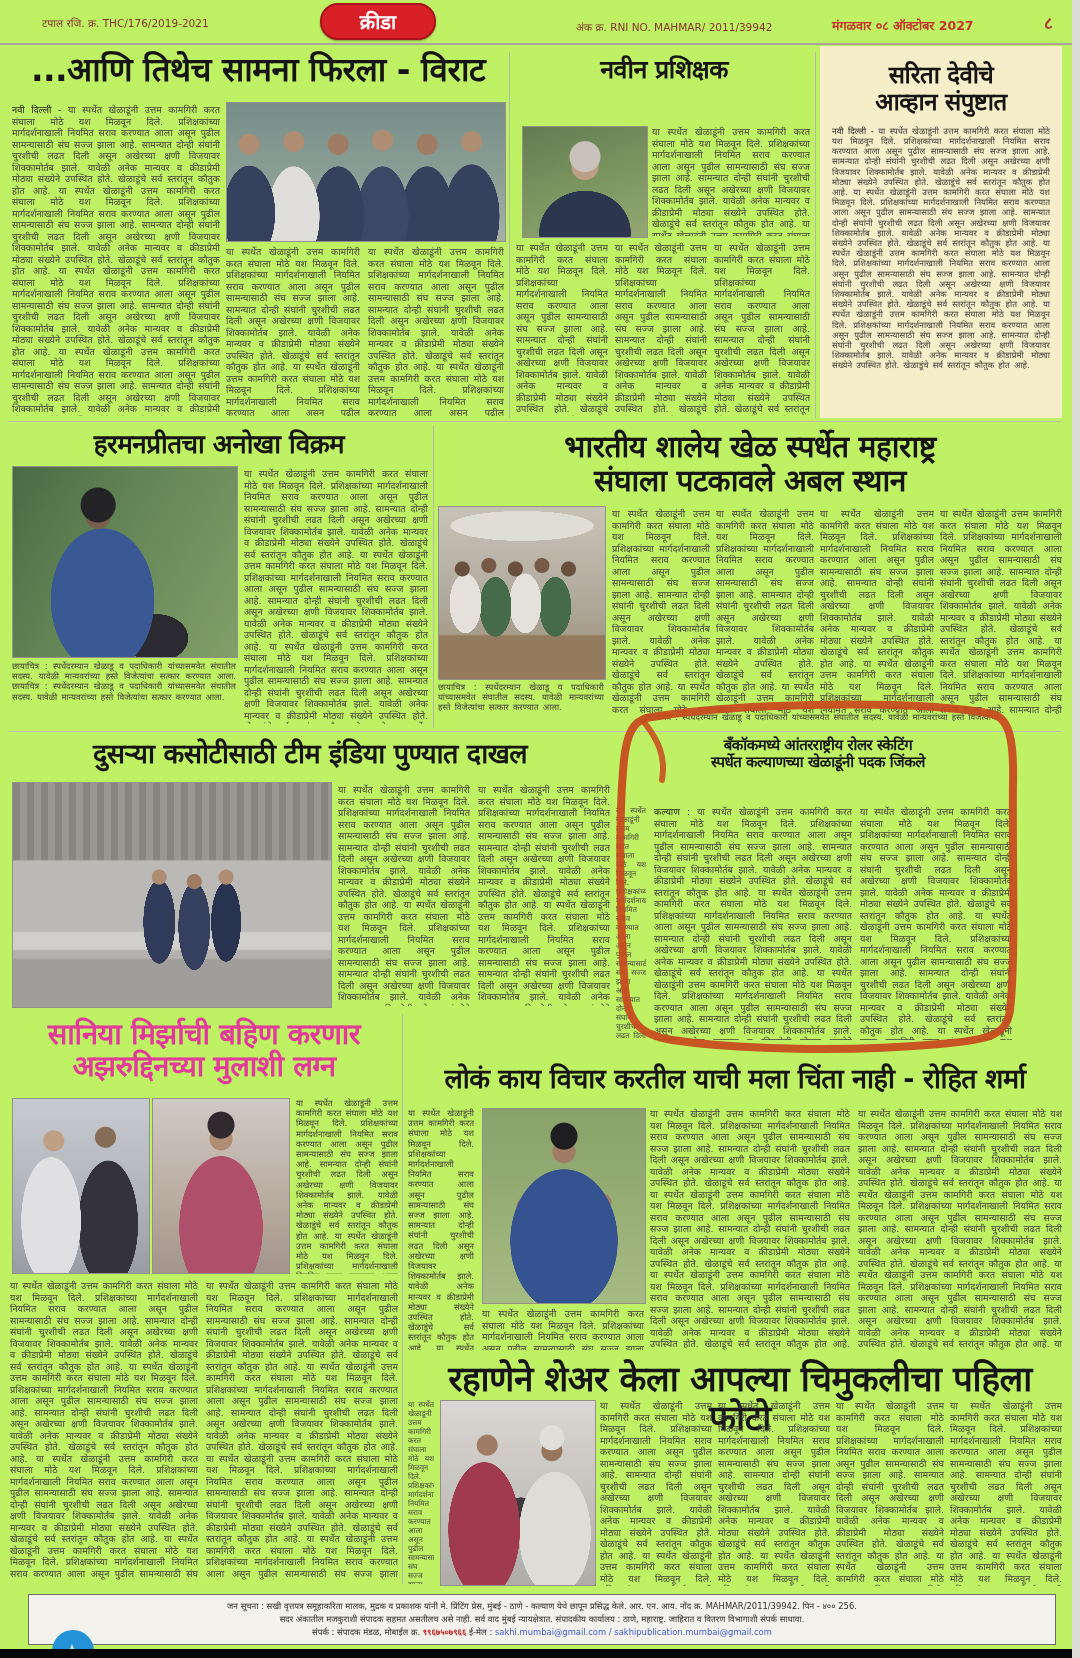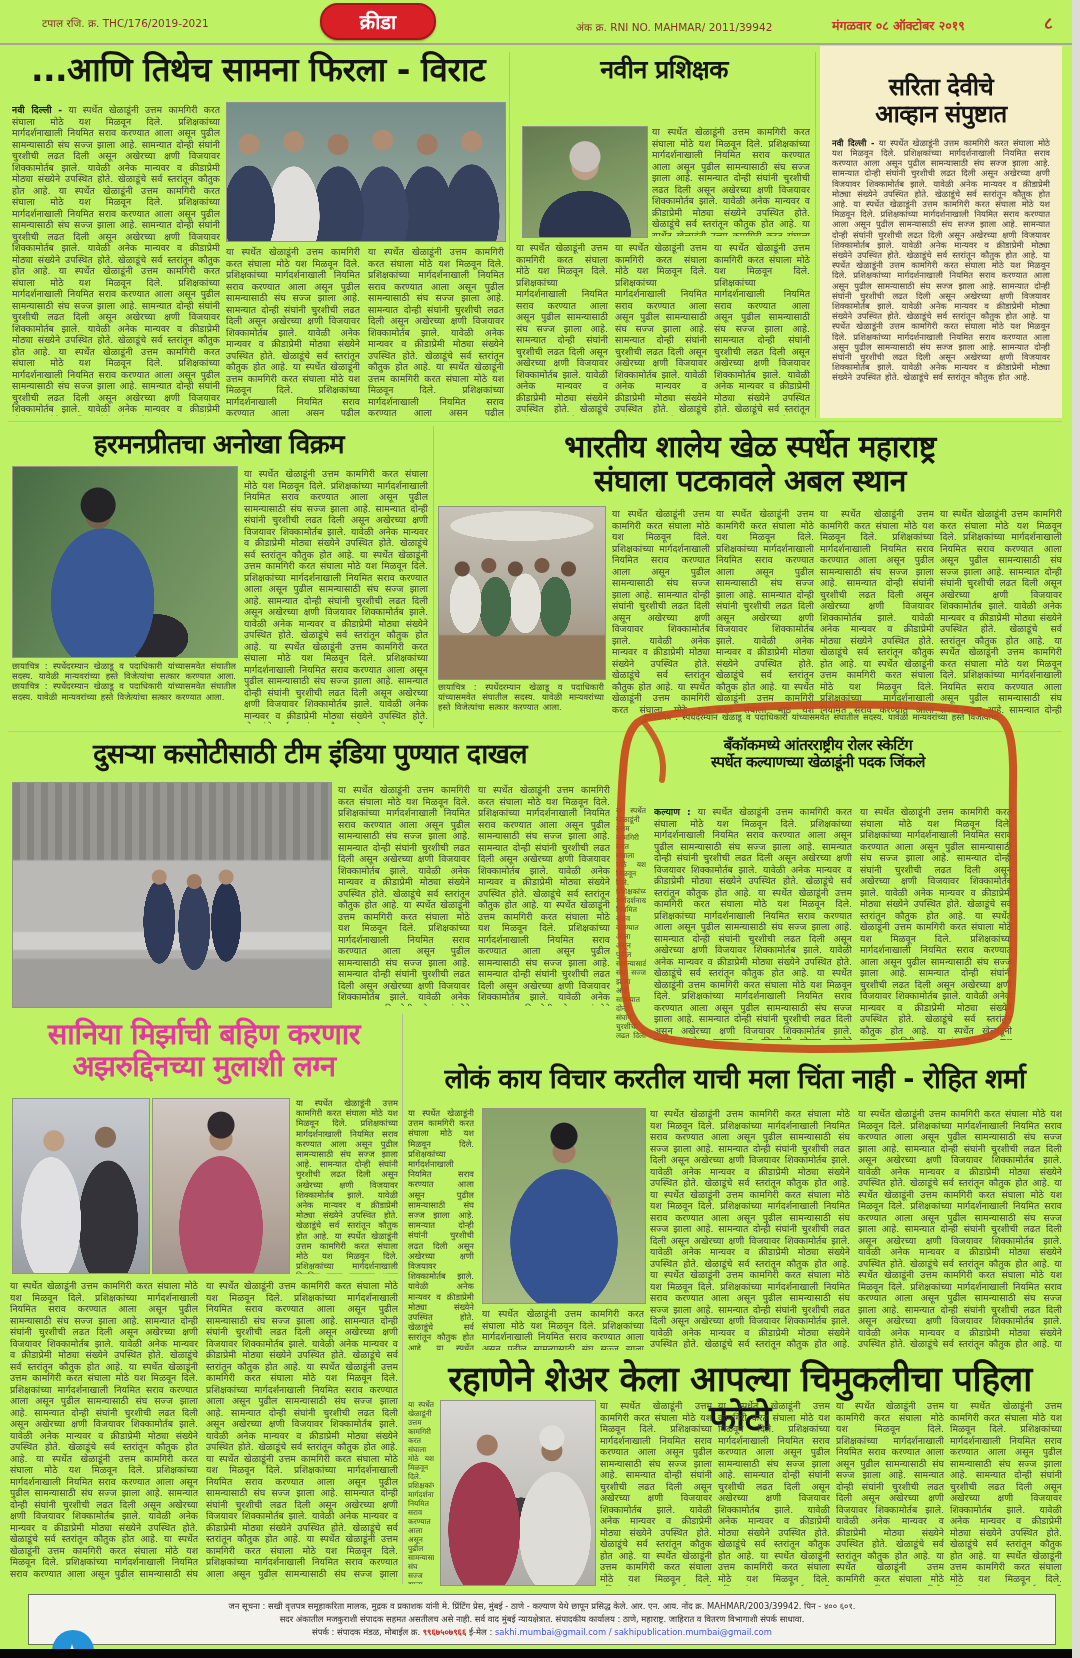--- a/index.html
+++ b/index.html
@@ -5,21 +5,21 @@
   html,body{margin:0;padding:0;background:#dddbd5;}
   .page{position:relative;width:1072px;height:1658px;background:#bef264;
         font-family:"DejaVu Sans",sans-serif;overflow:hidden;color:#2c2a27;}
   .abs{position:absolute;}
   .hl{font-weight:bold;color:#161514;text-align:center;letter-spacing:-.5px;line-height:1.12;
       filter:blur(.25px);}
   .greek{font-size:9.3px;line-height:11.5px;color:#403d39;text-align:justify;overflow:hidden;
          filter:blur(.4px);word-spacing:1.5px;}
   .greek-sm{font-size:8.4px;line-height:10.2px;}
   .greek-xs{font-size:7.4px;line-height:9px;}
-  .dl{font-weight:bold;color:#1c1b1a;}
+  .dl{font-weight:normal;color:#1c1b1a;}
   .ph{border:1px solid #96938b;filter:blur(.6px) contrast(.92) saturate(.85);}
   .vdiv{width:1px;background:#b9b5ac;}
   .hdiv{height:1px;background:#c2beb4;}
   .badge{background:#d92027;border:2px solid #a81419;border-radius:18px;color:#fff;
          font-weight:bold;display:flex;align-items:center;justify-content:center;
          box-shadow:0 1px 2px rgba(0,0,0,.35);}
   .yellow-panel{background:#f6eec9;}
   .hdr-sm{color:#83322c;font-size:10.5px;filter:blur(.3px);}
   
   .ph-virat{background:
@@ -106,21 +106,21 @@
                 display:flex;align-items:center;justify-content:center;color:#fff;font-size:18px;}
 </style>
 </head>
 <body>
 
 <div class="page">
 
   <div class="abs hdr-sm" style="left:42px;top:16px;width:250px;">टपाल रजि. क्र. THC/176/2019-2021</div>
   <div class="abs badge" style="left:320px;top:3px;width:112px;height:33px;font-size:20px;">क्रीडा</div>
   <div class="abs hdr-sm" style="left:576px;top:20px;width:250px;">अंक क्र. RNI NO. MAHMAR/ 2011/39942</div>
-  <div class="abs" style="left:832px;top:17px;width:190px;font-size:12.5px;font-weight:bold;color:#c4342c;filter:blur(.3px);">मंगळवार ०८ ऑक्टोबर २०१९</div>
+  <div class="abs" style="left:832px;top:17px;width:190px;font-size:12.5px;font-weight:bold;color:#c4342c;filter:blur(.3px);">मंगळवार ०८ ऑक्टोबर 2027</div>
   <div class="abs" style="left:1044px;top:11px;font-size:17px;color:#b03a30;font-weight:bold;">८</div>
   <div class="abs" style="left:0;top:43px;width:1080px;height:2px;background:#a8a49c;"></div>
 
   <div class="abs hl" style="left:10px;top:52px;width:496px;font-size:33px;">...आणि तिथेच सामना फिरला - विराट</div>
   <div class="abs ph ph-virat" style="left:226px;top:102px;width:278px;height:138px;"></div>
   <div class="abs greek" style="left:12px;top:104px;width:208px;height:312px;"><b class="dl">नवी दिल्ली -</b> <span>या स्पर्धेत खेळाडूंनी उत्तम कामगिरी करत संघाला मोठे यश मिळवून दिले. प्रशिक्षकांच्या मार्गदर्शनाखाली नियमित सराव करण्यात आला असून पुढील सामन्यासाठी संघ सज्ज झाला आहे. सामन्यात दोन्ही संघांनी चुरशीची लढत दिली असून अखेरच्या क्षणी विजयावर शिक्कामोर्तब झाले. यावेळी अनेक मान्यवर व क्रीडाप्रेमी मोठ्या संख्येने उपस्थित होते. खेळाडूंचे सर्व स्तरांतून कौतुक होत आहे. या स्पर्धेत खेळाडूंनी उत्तम कामगिरी करत संघाला मोठे यश मिळवून दिले. प्रशिक्षकांच्या मार्गदर्शनाखाली नियमित सराव करण्यात आला असून पुढील सामन्यासाठी संघ सज्ज झाला आहे. सामन्यात दोन्ही संघांनी चुरशीची लढत दिली असून अखेरच्या क्षणी विजयावर शिक्कामोर्तब झाले. यावेळी अनेक मान्यवर व क्रीडाप्रेमी मोठ्या संख्येने उपस्थित होते. खेळाडूंचे सर्व स्तरांतून कौतुक होत आहे. या स्पर्धेत खेळाडूंनी उत्तम कामगिरी करत संघाला मोठे यश मिळवून दिले. प्रशिक्षकांच्या मार्गदर्शनाखाली नियमित सराव करण्यात आला असून पुढील सामन्यासाठी संघ सज्ज झाला आहे. सामन्यात दोन्ही संघांनी चुरशीची लढत दिली असून अखेरच्या क्षणी विजयावर शिक्कामोर्तब झाले. यावेळी अनेक मान्यवर व क्रीडाप्रेमी मोठ्या संख्येने उपस्थित होते. खेळाडूंचे सर्व स्तरांतून कौतुक होत आहे. या स्पर्धेत खेळाडूंनी उत्तम कामगिरी करत संघाला मोठे यश मिळवून दिले. प्रशिक्षकांच्या मार्गदर्शनाखाली नियमित सराव करण्यात आला असून पुढील सामन्यासाठी संघ सज्ज झाला आहे. सामन्यात दोन्ही संघांनी चुरशीची लढत दिली असून अखेरच्या क्षणी विजयावर शिक्कामोर्तब झाले. यावेळी अनेक मान्यवर व क्रीडाप्रेमी मोठ्या संख्येने उपस्थित होते. खेळाडूंचे सर्व स्तरांतून कौतुक होत आहे. या स्पर्धेत खेळाडूंनी उत्तम कामगिरी करत संघाला मोठे यश मिळवून दिले. प्रशिक्षकांच्या मार्गदर्शनाखाली नियमित सराव करण्यात आला असून पुढील सामन्यासाठी संघ सज्ज झाला आहे. सामन्यात दोन्ही संघांनी चुरशीची लढत दिली असून अखेरच्या क्षणी विजयावर शिक्कामोर्तब झाले. यावेळी अनेक मान्यवर व क्रीडाप्रेमी मोठ्या संख्येने उपस्थित होते. खेळाडूंचे सर्व स्तरांतून कौतुक होत आहे.</span></div>
   <div class="abs greek" style="left:226px;top:246px;width:134px;height:170px;">या स्पर्धेत खेळाडूंनी उत्तम कामगिरी करत संघाला मोठे यश मिळवून दिले. प्रशिक्षकांच्या मार्गदर्शनाखाली नियमित सराव करण्यात आला असून पुढील सामन्यासाठी संघ सज्ज झाला आहे. सामन्यात दोन्ही संघांनी चुरशीची लढत दिली असून अखेरच्या क्षणी विजयावर शिक्कामोर्तब झाले. यावेळी अनेक मान्यवर व क्रीडाप्रेमी मोठ्या संख्येने उपस्थित होते. खेळाडूंचे सर्व स्तरांतून कौतुक होत आहे. या स्पर्धेत खेळाडूंनी उत्तम कामगिरी करत संघाला मोठे यश मिळवून दिले. प्रशिक्षकांच्या मार्गदर्शनाखाली नियमित सराव करण्यात आला असून पुढील सामन्यासाठी संघ सज्ज झाला आहे. सामन्यात दोन्ही संघांनी चुरशीची लढत दिली असून अखेरच्या क्षणी विजयावर शिक्कामोर्तब झाले. यावेळी अनेक मान्यवर व क्रीडाप्रेमी मोठ्या संख्येने उपस्थित होते. खेळाडूंचे सर्व स्तरांतून कौतुक होत आहे. या स्पर्धेत खेळाडूंनी उत्तम कामगिरी करत संघाला मोठे यश मिळवून दिले. प्रशिक्षकांच्या मार्गदर्शनाखाली नियमित सराव करण्यात आला असून पुढील सामन्यासाठी संघ सज्ज झाला आहे. सामन्यात दोन्ही संघांनी चुरशीची लढत दिली असून अखेरच्या क्षणी विजयावर शिक्कामोर्तब झाले. यावेळी अनेक मान्यवर व क्रीडाप्रेमी मोठ्या संख्येने उपस्थित होते. खेळाडूंचे सर्व स्तरांतून कौतुक होत आहे.</div>
   <div class="abs greek" style="left:368px;top:246px;width:136px;height:170px;">या स्पर्धेत खेळाडूंनी उत्तम कामगिरी करत संघाला मोठे यश मिळवून दिले. प्रशिक्षकांच्या मार्गदर्शनाखाली नियमित सराव करण्यात आला असून पुढील सामन्यासाठी संघ सज्ज झाला आहे. सामन्यात दोन्ही संघांनी चुरशीची लढत दिली असून अखेरच्या क्षणी विजयावर शिक्कामोर्तब झाले. यावेळी अनेक मान्यवर व क्रीडाप्रेमी मोठ्या संख्येने उपस्थित होते. खेळाडूंचे सर्व स्तरांतून कौतुक होत आहे. या स्पर्धेत खेळाडूंनी उत्तम कामगिरी करत संघाला मोठे यश मिळवून दिले. प्रशिक्षकांच्या मार्गदर्शनाखाली नियमित सराव करण्यात आला असून पुढील सामन्यासाठी संघ सज्ज झाला आहे. सामन्यात दोन्ही संघांनी चुरशीची लढत दिली असून अखेरच्या क्षणी विजयावर शिक्कामोर्तब झाले. यावेळी अनेक मान्यवर व क्रीडाप्रेमी मोठ्या संख्येने उपस्थित होते. खेळाडूंचे सर्व स्तरांतून कौतुक होत आहे. या स्पर्धेत खेळाडूंनी उत्तम कामगिरी करत संघाला मोठे यश मिळवून दिले. प्रशिक्षकांच्या मार्गदर्शनाखाली नियमित सराव करण्यात आला असून पुढील सामन्यासाठी संघ सज्ज झाला आहे. सामन्यात दोन्ही संघांनी चुरशीची लढत दिली असून अखेरच्या क्षणी विजयावर शिक्कामोर्तब झाले. यावेळी अनेक मान्यवर व क्रीडाप्रेमी मोठ्या संख्येने उपस्थित होते. खेळाडूंचे सर्व स्तरांतून कौतुक होत आहे.</div>
 
   <div class="abs vdiv" style="left:509px;top:52px;height:366px;"></div>
@@ -130,21 +130,21 @@
   </div>
   <div class="abs ph ph-coach" style="left:522px;top:126px;width:124px;height:110px;"></div>
   <div class="abs greek" style="left:652px;top:126px;width:158px;height:110px;">या स्पर्धेत खेळाडूंनी उत्तम कामगिरी करत संघाला मोठे यश मिळवून दिले. प्रशिक्षकांच्या मार्गदर्शनाखाली नियमित सराव करण्यात आला असून पुढील सामन्यासाठी संघ सज्ज झाला आहे. सामन्यात दोन्ही संघांनी चुरशीची लढत दिली असून अखेरच्या क्षणी विजयावर शिक्कामोर्तब झाले. यावेळी अनेक मान्यवर व क्रीडाप्रेमी मोठ्या संख्येने उपस्थित होते. खेळाडूंचे सर्व स्तरांतून कौतुक होत आहे. या स्पर्धेत खेळाडूंनी उत्तम कामगिरी करत संघाला मोठे यश मिळवून दिले. प्रशिक्षकांच्या मार्गदर्शनाखाली नियमित सराव करण्यात आला असून पुढील सामन्यासाठी संघ सज्ज झाला आहे. सामन्यात दोन्ही संघांनी चुरशीची लढत दिली असून अखेरच्या क्षणी विजयावर शिक्कामोर्तब झाले. यावेळी अनेक मान्यवर व क्रीडाप्रेमी मोठ्या संख्येने उपस्थित होते. खेळाडूंचे सर्व स्तरांतून कौतुक होत आहे.</div>
   <div class="abs greek" style="left:516px;top:242px;width:92px;height:174px;">या स्पर्धेत खेळाडूंनी उत्तम कामगिरी करत संघाला मोठे यश मिळवून दिले. प्रशिक्षकांच्या मार्गदर्शनाखाली नियमित सराव करण्यात आला असून पुढील सामन्यासाठी संघ सज्ज झाला आहे. सामन्यात दोन्ही संघांनी चुरशीची लढत दिली असून अखेरच्या क्षणी विजयावर शिक्कामोर्तब झाले. यावेळी अनेक मान्यवर व क्रीडाप्रेमी मोठ्या संख्येने उपस्थित होते. खेळाडूंचे सर्व स्तरांतून कौतुक होत आहे. या स्पर्धेत खेळाडूंनी उत्तम कामगिरी करत संघाला मोठे यश मिळवून दिले. प्रशिक्षकांच्या मार्गदर्शनाखाली नियमित सराव करण्यात आला असून पुढील सामन्यासाठी संघ सज्ज झाला आहे. सामन्यात दोन्ही संघांनी चुरशीची लढत दिली असून अखेरच्या क्षणी विजयावर शिक्कामोर्तब झाले. यावेळी अनेक मान्यवर व क्रीडाप्रेमी मोठ्या संख्येने उपस्थित होते. खेळाडूंचे सर्व स्तरांतून कौतुक होत आहे.</div>
   <div class="abs greek" style="left:615px;top:242px;width:92px;height:174px;">या स्पर्धेत खेळाडूंनी उत्तम कामगिरी करत संघाला मोठे यश मिळवून दिले. प्रशिक्षकांच्या मार्गदर्शनाखाली नियमित सराव करण्यात आला असून पुढील सामन्यासाठी संघ सज्ज झाला आहे. सामन्यात दोन्ही संघांनी चुरशीची लढत दिली असून अखेरच्या क्षणी विजयावर शिक्कामोर्तब झाले. यावेळी अनेक मान्यवर व क्रीडाप्रेमी मोठ्या संख्येने उपस्थित होते. खेळाडूंचे सर्व स्तरांतून कौतुक होत आहे. या स्पर्धेत खेळाडूंनी उत्तम कामगिरी करत संघाला मोठे यश मिळवून दिले. प्रशिक्षकांच्या मार्गदर्शनाखाली नियमित सराव करण्यात आला असून पुढील सामन्यासाठी संघ सज्ज झाला आहे. सामन्यात दोन्ही संघांनी चुरशीची लढत दिली असून अखेरच्या क्षणी विजयावर शिक्कामोर्तब झाले. यावेळी अनेक मान्यवर व क्रीडाप्रेमी मोठ्या संख्येने उपस्थित होते. खेळाडूंचे सर्व स्तरांतून कौतुक होत आहे.</div>
   <div class="abs greek" style="left:714px;top:242px;width:96px;height:174px;">या स्पर्धेत खेळाडूंनी उत्तम कामगिरी करत संघाला मोठे यश मिळवून दिले. प्रशिक्षकांच्या मार्गदर्शनाखाली नियमित सराव करण्यात आला असून पुढील सामन्यासाठी संघ सज्ज झाला आहे. सामन्यात दोन्ही संघांनी चुरशीची लढत दिली असून अखेरच्या क्षणी विजयावर शिक्कामोर्तब झाले. यावेळी अनेक मान्यवर व क्रीडाप्रेमी मोठ्या संख्येने उपस्थित होते. खेळाडूंचे सर्व स्तरांतून कौतुक होत आहे. या स्पर्धेत खेळाडूंनी उत्तम कामगिरी करत संघाला मोठे यश मिळवून दिले. प्रशिक्षकांच्या मार्गदर्शनाखाली नियमित सराव करण्यात आला असून पुढील सामन्यासाठी संघ सज्ज झाला आहे. सामन्यात दोन्ही संघांनी चुरशीची लढत दिली असून अखेरच्या क्षणी विजयावर शिक्कामोर्तब झाले. यावेळी अनेक मान्यवर व क्रीडाप्रेमी मोठ्या संख्येने उपस्थित होते. खेळाडूंचे सर्व स्तरांतून कौतुक होत आहे.</div>
 
   <div class="abs vdiv" style="left:815px;top:52px;height:366px;"></div>
 
   <div class="abs yellow-panel" style="left:820px;top:46px;width:242px;height:372px;">
-    <div class="hl" style="margin-top:28px;font-size:24px;">
+    <div class="hl" style="margin-top:16px;font-size:24px;">
       <div>सरिता देवीचे</div>
       <div>आव्हान संपुष्टात</div>
     </div>
     <div class="greek greek-sm" style="margin:10px 12px 0 12px;height:280px;"><b class="dl">नवी दिल्ली -</b> <span>या स्पर्धेत खेळाडूंनी उत्तम कामगिरी करत संघाला मोठे यश मिळवून दिले. प्रशिक्षकांच्या मार्गदर्शनाखाली नियमित सराव करण्यात आला असून पुढील सामन्यासाठी संघ सज्ज झाला आहे. सामन्यात दोन्ही संघांनी चुरशीची लढत दिली असून अखेरच्या क्षणी विजयावर शिक्कामोर्तब झाले. यावेळी अनेक मान्यवर व क्रीडाप्रेमी मोठ्या संख्येने उपस्थित होते. खेळाडूंचे सर्व स्तरांतून कौतुक होत आहे. या स्पर्धेत खेळाडूंनी उत्तम कामगिरी करत संघाला मोठे यश मिळवून दिले. प्रशिक्षकांच्या मार्गदर्शनाखाली नियमित सराव करण्यात आला असून पुढील सामन्यासाठी संघ सज्ज झाला आहे. सामन्यात दोन्ही संघांनी चुरशीची लढत दिली असून अखेरच्या क्षणी विजयावर शिक्कामोर्तब झाले. यावेळी अनेक मान्यवर व क्रीडाप्रेमी मोठ्या संख्येने उपस्थित होते. खेळाडूंचे सर्व स्तरांतून कौतुक होत आहे. या स्पर्धेत खेळाडूंनी उत्तम कामगिरी करत संघाला मोठे यश मिळवून दिले. प्रशिक्षकांच्या मार्गदर्शनाखाली नियमित सराव करण्यात आला असून पुढील सामन्यासाठी संघ सज्ज झाला आहे. सामन्यात दोन्ही संघांनी चुरशीची लढत दिली असून अखेरच्या क्षणी विजयावर शिक्कामोर्तब झाले. यावेळी अनेक मान्यवर व क्रीडाप्रेमी मोठ्या संख्येने उपस्थित होते. खेळाडूंचे सर्व स्तरांतून कौतुक होत आहे. या स्पर्धेत खेळाडूंनी उत्तम कामगिरी करत संघाला मोठे यश मिळवून दिले. प्रशिक्षकांच्या मार्गदर्शनाखाली नियमित सराव करण्यात आला असून पुढील सामन्यासाठी संघ सज्ज झाला आहे. सामन्यात दोन्ही संघांनी चुरशीची लढत दिली असून अखेरच्या क्षणी विजयावर शिक्कामोर्तब झाले. यावेळी अनेक मान्यवर व क्रीडाप्रेमी मोठ्या संख्येने उपस्थित होते. खेळाडूंचे सर्व स्तरांतून कौतुक होत आहे.</span></div>
   </div>
 
   <div class="abs hdiv" style="left:8px;top:421px;width:1054px;"></div>
 
   <div class="abs hl" style="left:10px;top:430px;width:418px;font-size:26px;">हरमनप्रीतचा अनोखा विक्रम</div>
   <div class="abs ph ph-harman" style="left:12px;top:466px;width:224px;height:190px;"></div>
@@ -209,21 +209,21 @@
 
   <div class="abs hl" style="left:430px;top:1360px;width:620px;font-size:35px;">रहाणेने शेअर केला आपल्या चिमुकलीचा पहिला फोटो</div>
   <div class="abs greek greek-xs" style="left:408px;top:1400px;width:26px;height:184px;">या स्पर्धेत खेळाडूंनी उत्तम कामगिरी करत संघाला मोठे यश मिळवून दिले. प्रशिक्षकांच्या मार्गदर्शनाखाली नियमित सराव करण्यात आला असून पुढील सामन्यासाठी संघ सज्ज झाला आहे. सामन्यात दोन्ही संघांनी चुरशीची लढत दिली असून अखेरच्या क्षणी विजयावर शिक्कामोर्तब झाले. यावेळी अनेक मान्यवर व क्रीडाप्रेमी मोठ्या संख्येने उपस्थित होते. खेळाडूंचे सर्व स्तरांतून कौतुक होत आहे.</div>
   <div class="abs ph ph-rahane" style="left:440px;top:1400px;width:154px;height:184px;"></div>
   <div class="abs greek" style="left:600px;top:1400px;width:112px;height:186px;">या स्पर्धेत खेळाडूंनी उत्तम कामगिरी करत संघाला मोठे यश मिळवून दिले. प्रशिक्षकांच्या मार्गदर्शनाखाली नियमित सराव करण्यात आला असून पुढील सामन्यासाठी संघ सज्ज झाला आहे. सामन्यात दोन्ही संघांनी चुरशीची लढत दिली असून अखेरच्या क्षणी विजयावर शिक्कामोर्तब झाले. यावेळी अनेक मान्यवर व क्रीडाप्रेमी मोठ्या संख्येने उपस्थित होते. खेळाडूंचे सर्व स्तरांतून कौतुक होत आहे. या स्पर्धेत खेळाडूंनी उत्तम कामगिरी करत संघाला मोठे यश मिळवून दिले. प्रशिक्षकांच्या मार्गदर्शनाखाली नियमित सराव करण्यात आला असून पुढील सामन्यासाठी संघ सज्ज झाला आहे. सामन्यात दोन्ही संघांनी चुरशीची लढत दिली असून अखेरच्या क्षणी विजयावर शिक्कामोर्तब झाले. यावेळी अनेक मान्यवर व क्रीडाप्रेमी मोठ्या संख्येने उपस्थित होते. खेळाडूंचे सर्व स्तरांतून कौतुक होत आहे.</div>
   <div class="abs greek" style="left:718px;top:1400px;width:112px;height:186px;">या स्पर्धेत खेळाडूंनी उत्तम कामगिरी करत संघाला मोठे यश मिळवून दिले. प्रशिक्षकांच्या मार्गदर्शनाखाली नियमित सराव करण्यात आला असून पुढील सामन्यासाठी संघ सज्ज झाला आहे. सामन्यात दोन्ही संघांनी चुरशीची लढत दिली असून अखेरच्या क्षणी विजयावर शिक्कामोर्तब झाले. यावेळी अनेक मान्यवर व क्रीडाप्रेमी मोठ्या संख्येने उपस्थित होते. खेळाडूंचे सर्व स्तरांतून कौतुक होत आहे. या स्पर्धेत खेळाडूंनी उत्तम कामगिरी करत संघाला मोठे यश मिळवून दिले. प्रशिक्षकांच्या मार्गदर्शनाखाली नियमित सराव करण्यात आला असून पुढील सामन्यासाठी संघ सज्ज झाला आहे. सामन्यात दोन्ही संघांनी चुरशीची लढत दिली असून अखेरच्या क्षणी विजयावर शिक्कामोर्तब झाले. यावेळी अनेक मान्यवर व क्रीडाप्रेमी मोठ्या संख्येने उपस्थित होते. खेळाडूंचे सर्व स्तरांतून कौतुक होत आहे.</div>
   <div class="abs greek" style="left:836px;top:1400px;width:108px;height:186px;">या स्पर्धेत खेळाडूंनी उत्तम कामगिरी करत संघाला मोठे यश मिळवून दिले. प्रशिक्षकांच्या मार्गदर्शनाखाली नियमित सराव करण्यात आला असून पुढील सामन्यासाठी संघ सज्ज झाला आहे. सामन्यात दोन्ही संघांनी चुरशीची लढत दिली असून अखेरच्या क्षणी विजयावर शिक्कामोर्तब झाले. यावेळी अनेक मान्यवर व क्रीडाप्रेमी मोठ्या संख्येने उपस्थित होते. खेळाडूंचे सर्व स्तरांतून कौतुक होत आहे. या स्पर्धेत खेळाडूंनी उत्तम कामगिरी करत संघाला मोठे यश मिळवून दिले. प्रशिक्षकांच्या मार्गदर्शनाखाली नियमित सराव करण्यात आला असून पुढील सामन्यासाठी संघ सज्ज झाला आहे. सामन्यात दोन्ही संघांनी चुरशीची लढत दिली असून अखेरच्या क्षणी विजयावर शिक्कामोर्तब झाले. यावेळी अनेक मान्यवर व क्रीडाप्रेमी मोठ्या संख्येने उपस्थित होते. खेळाडूंचे सर्व स्तरांतून कौतुक होत आहे.</div>
   <div class="abs greek" style="left:950px;top:1400px;width:112px;height:186px;">या स्पर्धेत खेळाडूंनी उत्तम कामगिरी करत संघाला मोठे यश मिळवून दिले. प्रशिक्षकांच्या मार्गदर्शनाखाली नियमित सराव करण्यात आला असून पुढील सामन्यासाठी संघ सज्ज झाला आहे. सामन्यात दोन्ही संघांनी चुरशीची लढत दिली असून अखेरच्या क्षणी विजयावर शिक्कामोर्तब झाले. यावेळी अनेक मान्यवर व क्रीडाप्रेमी मोठ्या संख्येने उपस्थित होते. खेळाडूंचे सर्व स्तरांतून कौतुक होत आहे. या स्पर्धेत खेळाडूंनी उत्तम कामगिरी करत संघाला मोठे यश मिळवून दिले. प्रशिक्षकांच्या मार्गदर्शनाखाली नियमित सराव करण्यात आला असून पुढील सामन्यासाठी संघ सज्ज झाला आहे. सामन्यात दोन्ही संघांनी चुरशीची लढत दिली असून अखेरच्या क्षणी विजयावर शिक्कामोर्तब झाले. यावेळी अनेक मान्यवर व क्रीडाप्रेमी मोठ्या संख्येने उपस्थित होते. खेळाडूंचे सर्व स्तरांतून कौतुक होत आहे.</div>
 
   <div class="abs footer-box" style="left:28px;top:1594px;width:1002px;">
-    <div>जन सूचना : सखी वृत्तपत्र समूहाकरिता मालक, मुद्रक व प्रकाशक यांनी मे. प्रिंटिंग प्रेस, मुंबई - ठाणे - कल्याण येथे छापून प्रसिद्ध केले. आर. एन. आय. नोंद क्र. MAHMAR/2003/39942. पिन - ४०० ६०१.</div>
+    <div>जन सूचना : सखी वृत्तपत्र समूहाकरिता मालक, मुद्रक व प्रकाशक यांनी मे. प्रिंटिंग प्रेस, मुंबई - ठाणे - कल्याण येथे छापून प्रसिद्ध केले. आर. एन. आय. नोंद क्र. MAHMAR/2011/39942. पिन - ४०० 256.</div>
     <div>सदर अंकातील मजकुराशी संपादक सहमत असतीलच असे नाही. सर्व वाद मुंबई न्यायक्षेत्रात. संपादकीय कार्यालय : ठाणे, महाराष्ट्र. जाहिरात व वितरण विभागाशी संपर्क साधावा.</div>
     <div><span>संपर्क : संपादक मंडळ, मोबाईल क्र. </span><span class="phone">९९६७५०७९६६</span><span> ई-मेल : </span><span class="email">sakhi.mumbai@gmail.com / sakhipublication.mumbai@gmail.com</span></div>
   </div>
 
   <div class="abs share-circle" style="left:52px;top:1630px;">
       <span style="transform:rotate(45deg);">➤</span>
     </div>
   <div class="abs blackbar" style="left:0;top:1649px;width:1080px;height:9px;"></div>
 
 </div>

